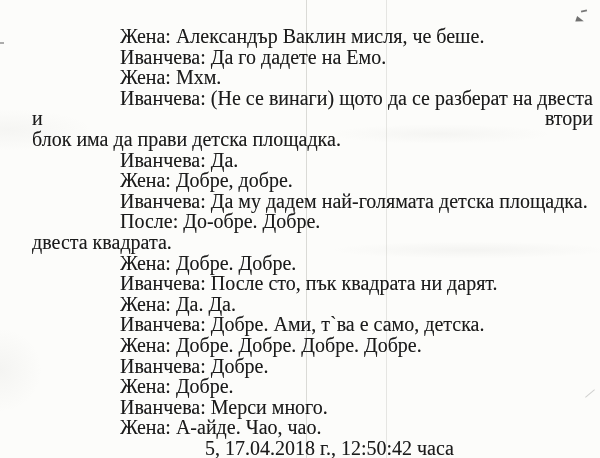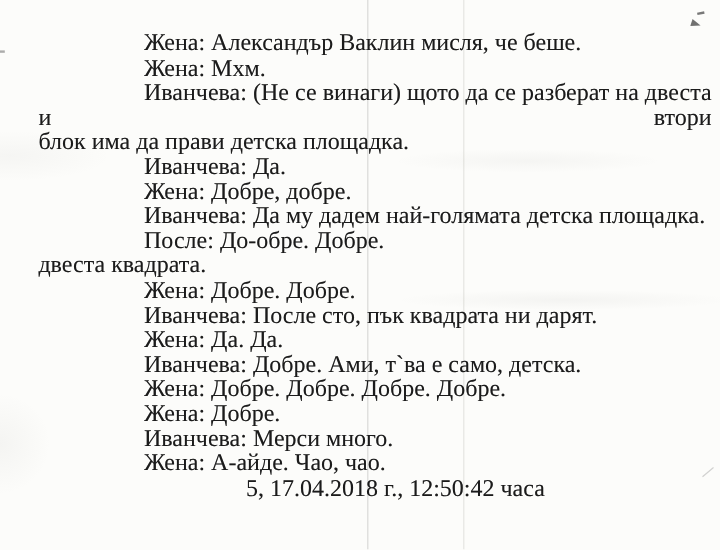--- a/index.html
+++ b/index.html
@@ -87,33 +87,35 @@
 <body>
 
 <div id="scan-page">
 
   <div class="vline v1"></div>
   <div class="vline v2"></div>
 
   <div id="transcript">
     <div>
         <div class="line indent">Жена: Александър Ваклин мисля, че беше.</div>
+        <div class="line indent">Иванчева: Да го дадете на Емо.</div>
         <div class="line indent">Жена: Мхм.</div>
         <div class="line indent justify">Иванчева: (Не се винаги) щото да се разберат на двеста и втори</div>
         <div class="line">блок има да прави детска площадка.</div>
         <div class="line indent">Иванчева: Да.</div>
         <div class="line indent">Жена: Добре, добре.</div>
         <div class="line indent">Иванчева: Да му дадем най-голямата детска площадка.</div>
         <div class="line indent">После: До-обре. Добре.</div>
         <div class="line">двеста квадрата.</div>
         <div class="line indent">Жена: Добре. Добре.</div>
         <div class="line indent">Иванчева: После сто, пък квадрата ни дарят.</div>
         <div class="line indent">Жена: Да. Да.</div>
         <div class="line indent">Иванчева: Добре. Ами, т`ва е само, детска.</div>
         <div class="line indent">Жена: Добре. Добре. Добре. Добре.</div>
+        <div class="line indent">Иванчева: Добре.</div>
         <div class="line indent">Жена: Добре.</div>
         <div class="line indent">Иванчева: Мерси много.</div>
         <div class="line indent">Жена: А-айде. Чао, чао.</div>
       </div>
     <div class="line footer-line">5, 17.04.2018 г., 12:50:42 часа</div>
   </div>
 
   <span class="speck dash-left"></span>
   <span class="speck dash-topright"></span>
   <span class="arrow-mark"></span>

